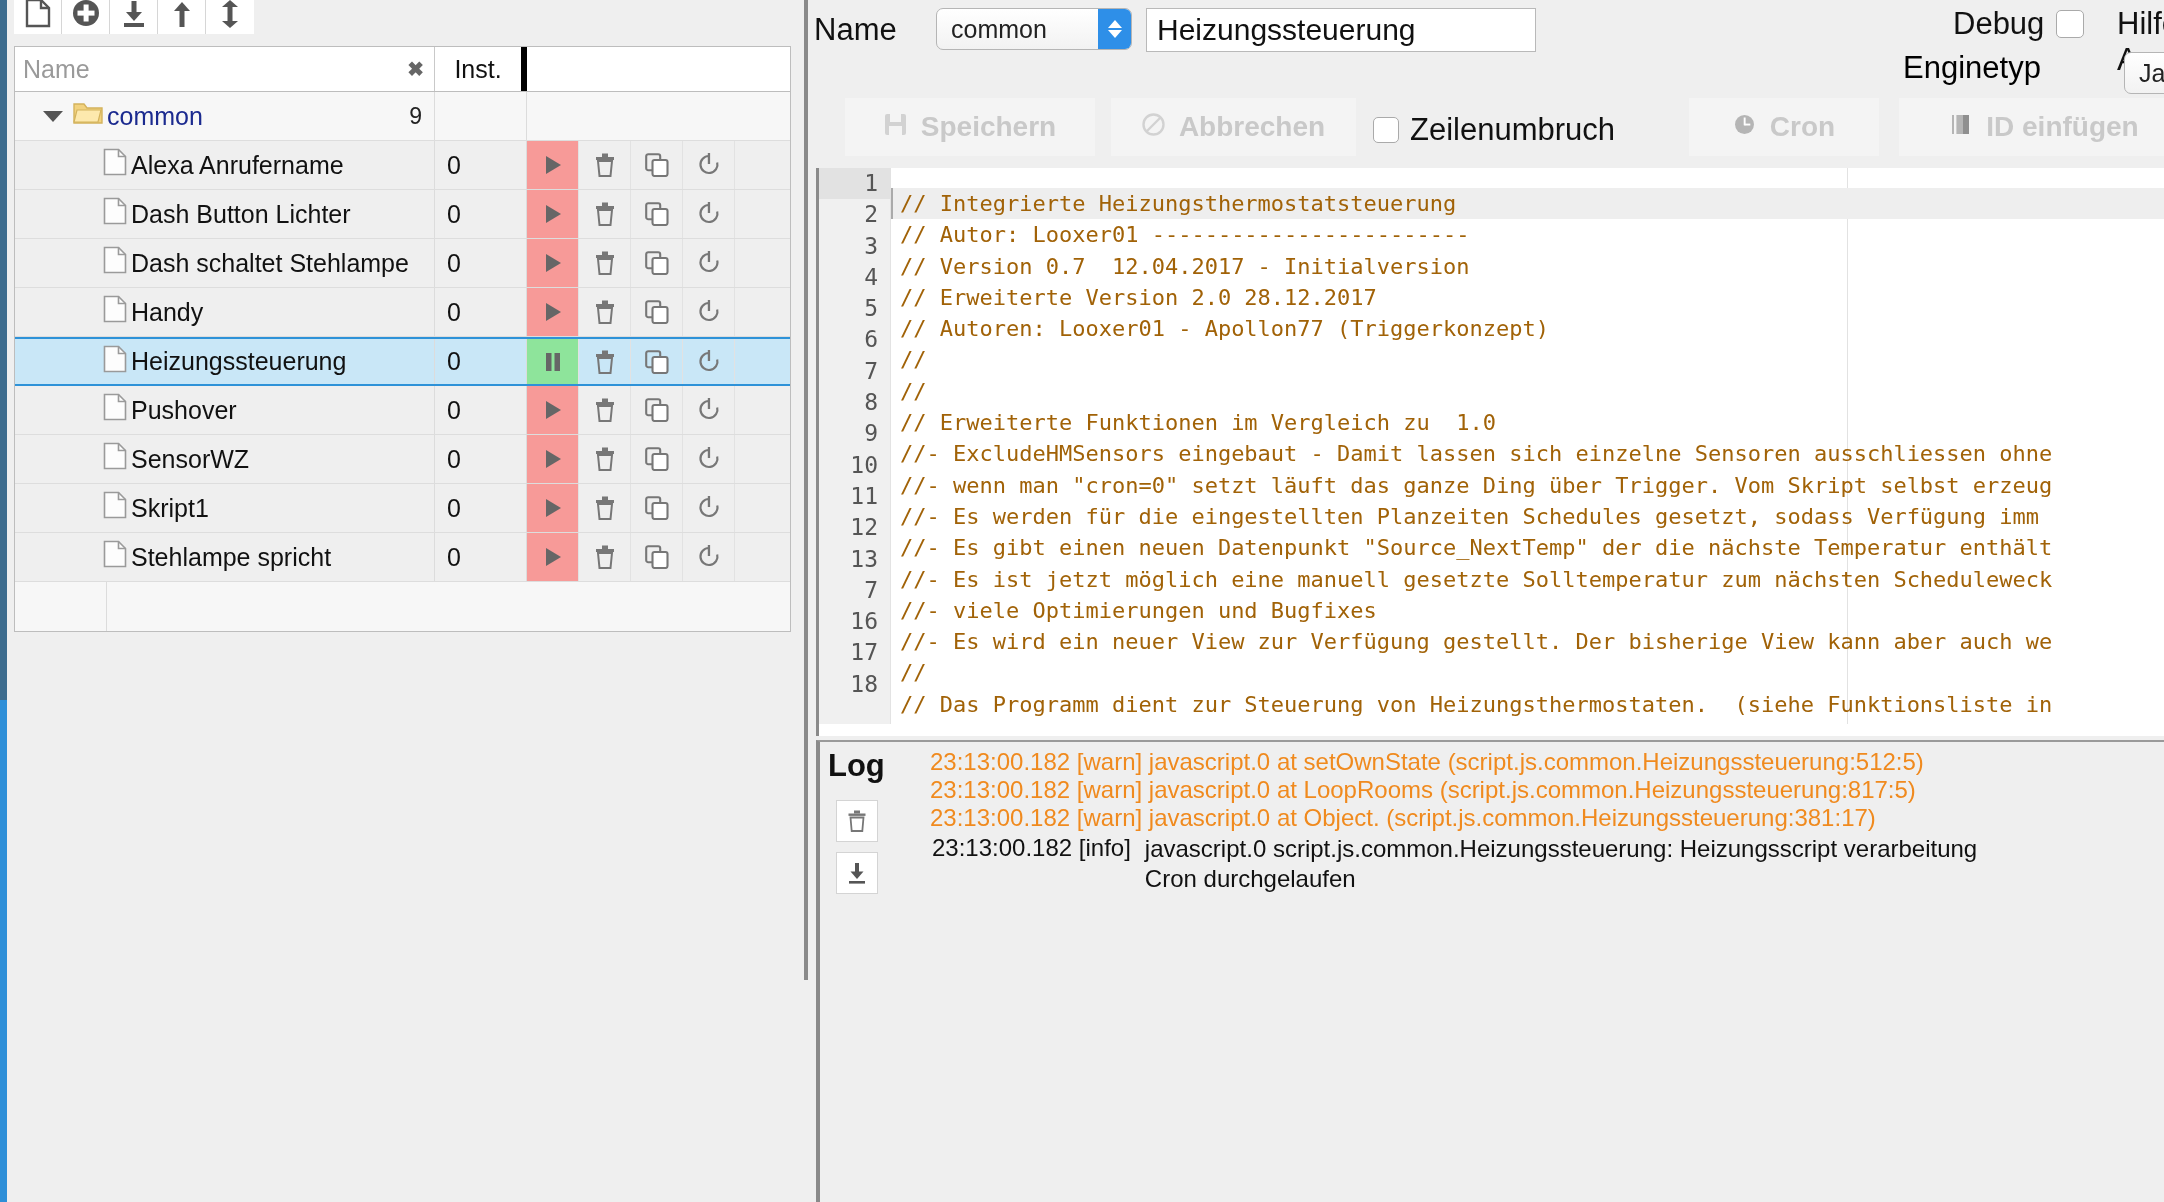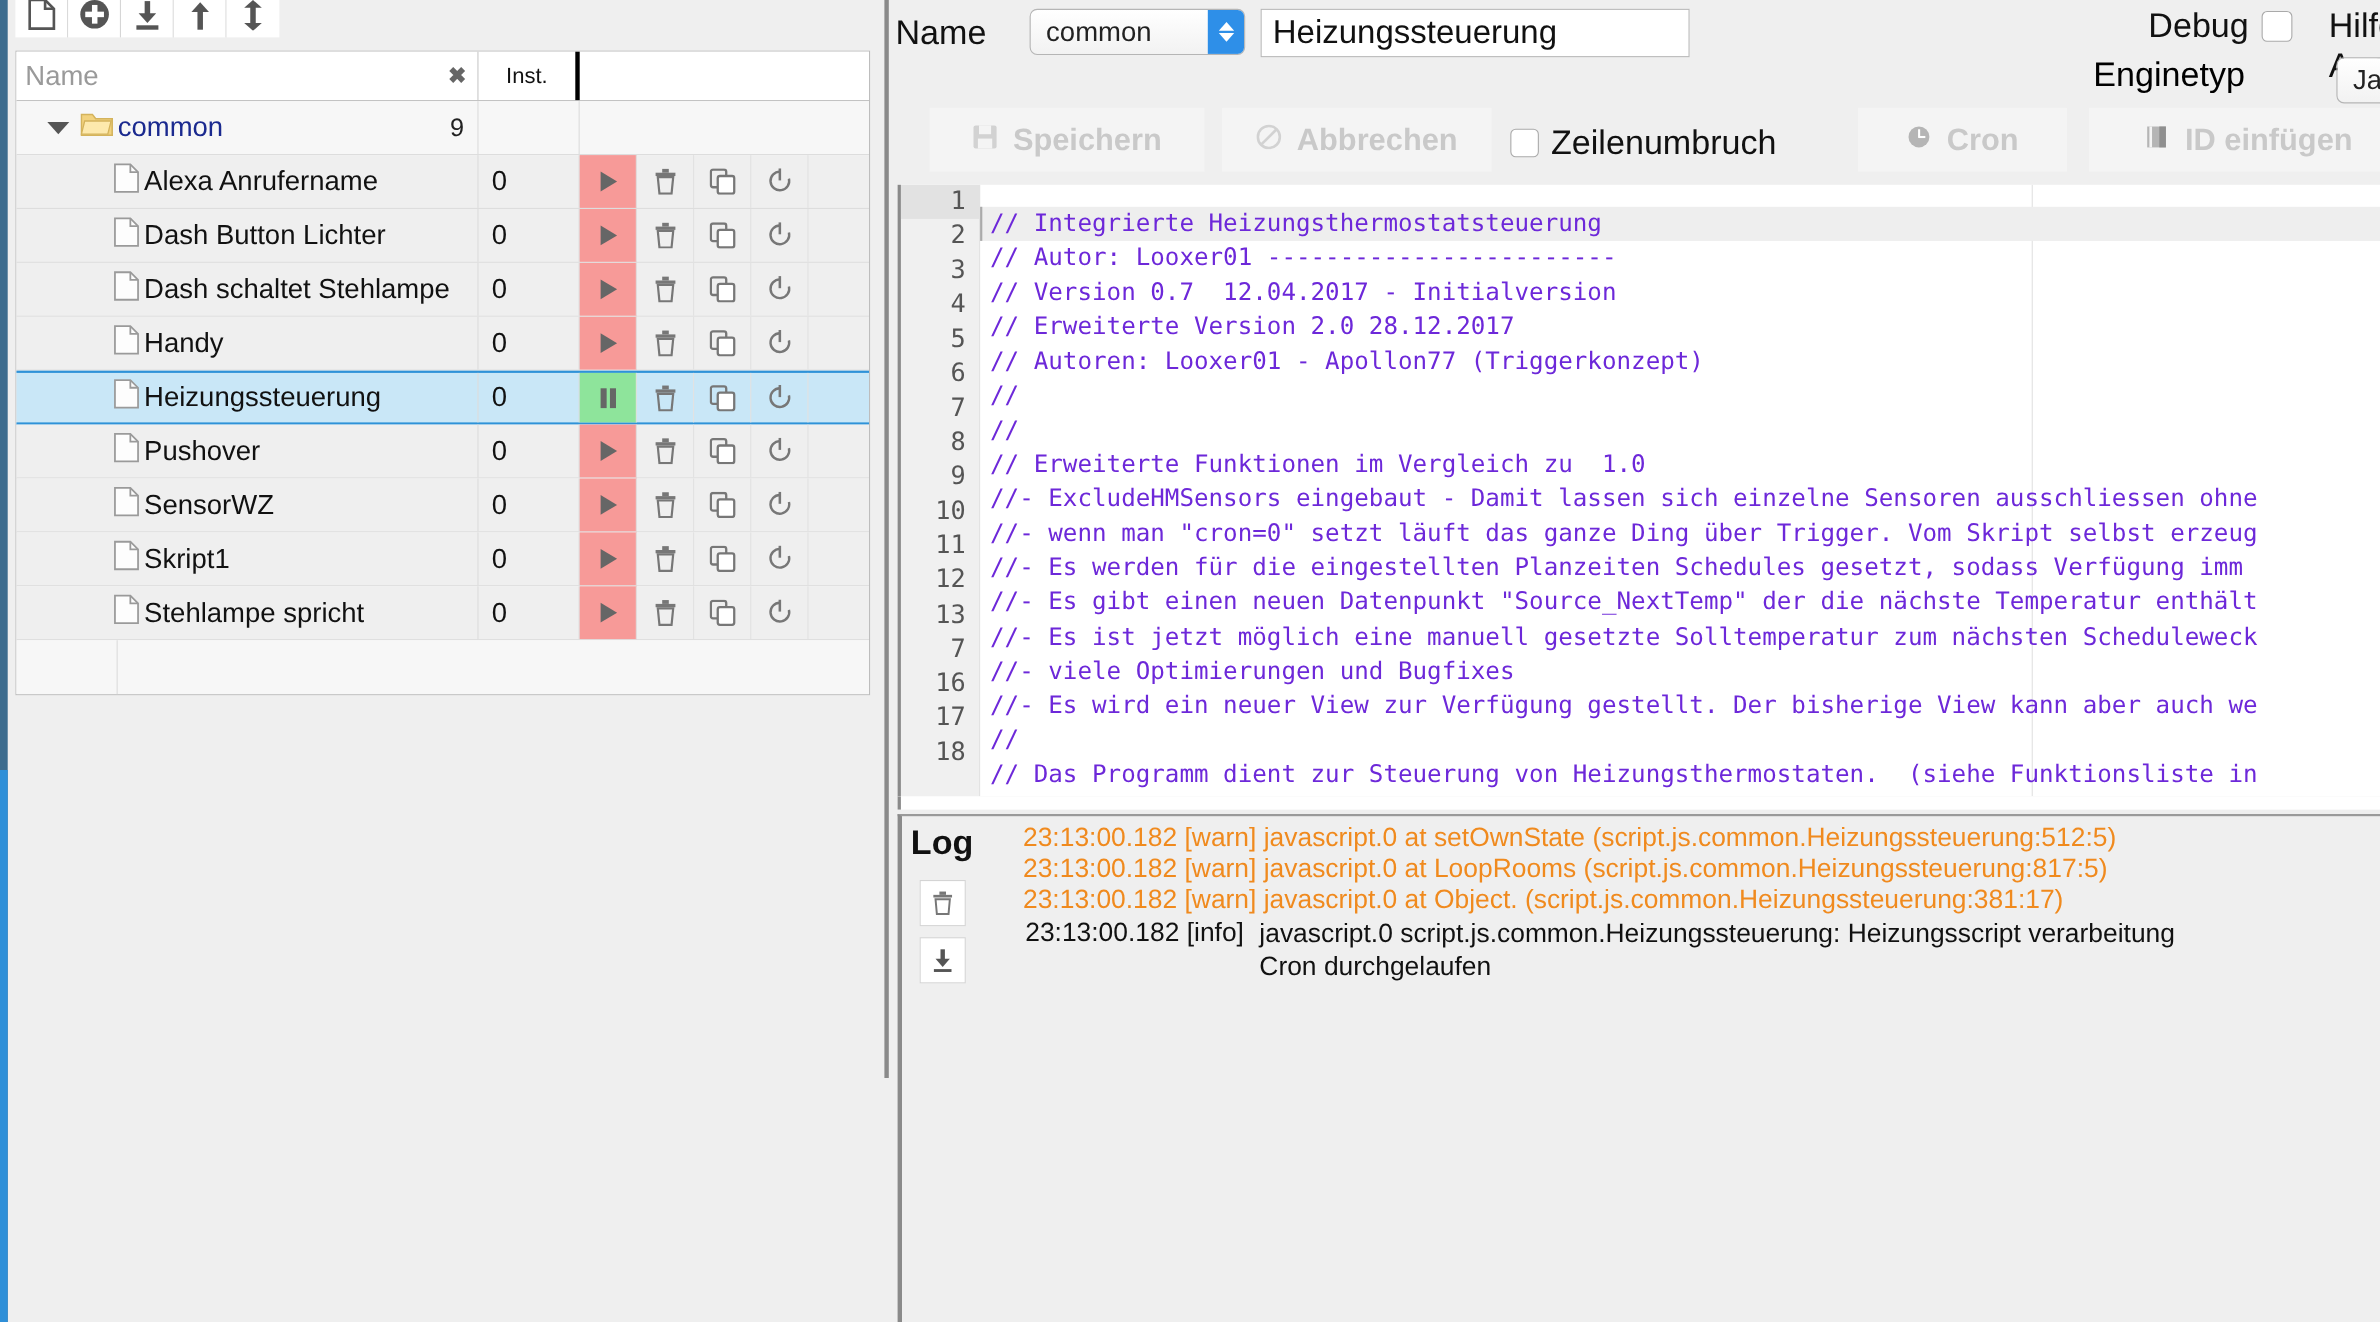--- a/index.html
+++ b/index.html
@@ -89,22 +89,22 @@
     right: 10px; top: 50%;
     transform: translateY(-50%);
     color: #666;
     font-size: 20px;
     font-weight: bold;
     line-height: 1;
   }
   .th-inst {
     width: 92px;
     display: flex; align-items: center; justify-content: center;
-    border-right: 4px solid #000000;
-    font-size: 20px;
+    border-right: 6px solid #000000;
+    font-size: 25px;
     color: #111;
   }
   .th-actions { flex: 1; }
 
   .trow {
     display: flex;
     height: 49px;
     border-bottom: 1px solid #dddddd;
     background: #efefef;
   }
@@ -309,21 +309,21 @@
     font-size: 23px;
     color: #555;
     line-height: 31.3px;
     height: 31.3px;
   }
   .code {
     flex: 1;
     padding-left: 9px;
     font-family: "DejaVu Sans Mono", monospace;
     font-size: 22px;
-    color: #6d28d9;
+    color: #a16207;
     white-space: pre;
     line-height: 31.3px;
     height: 31.3px;
     overflow: hidden;
     margin-top: 40px;
   }
   .eline.cur .code { border-left: 2px solid #aaa; padding-left: 7px; }
   .print-margin {
     position: absolute;
     left: 1028px; top: 0;

